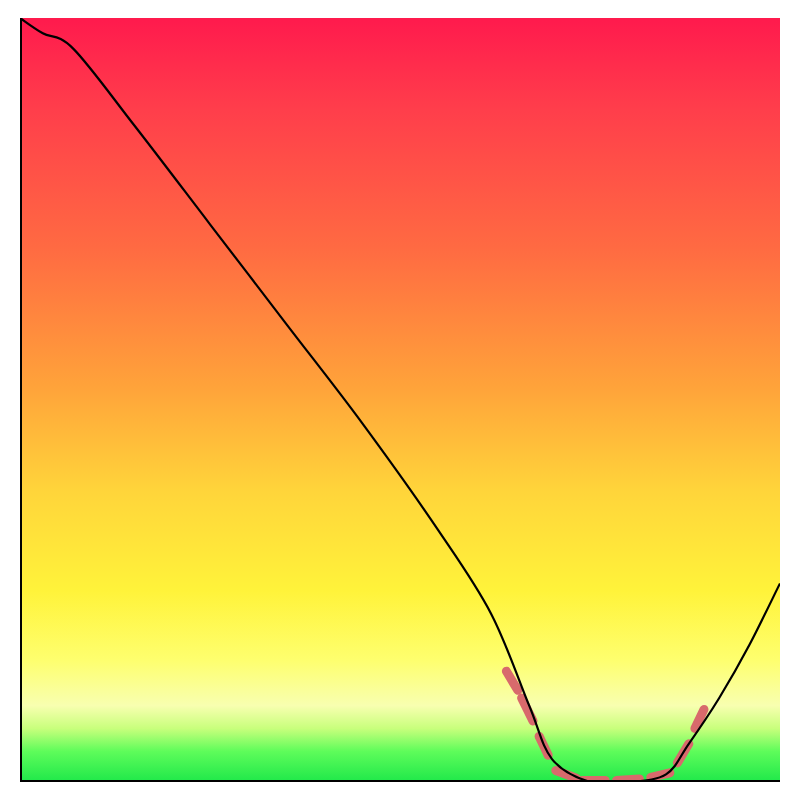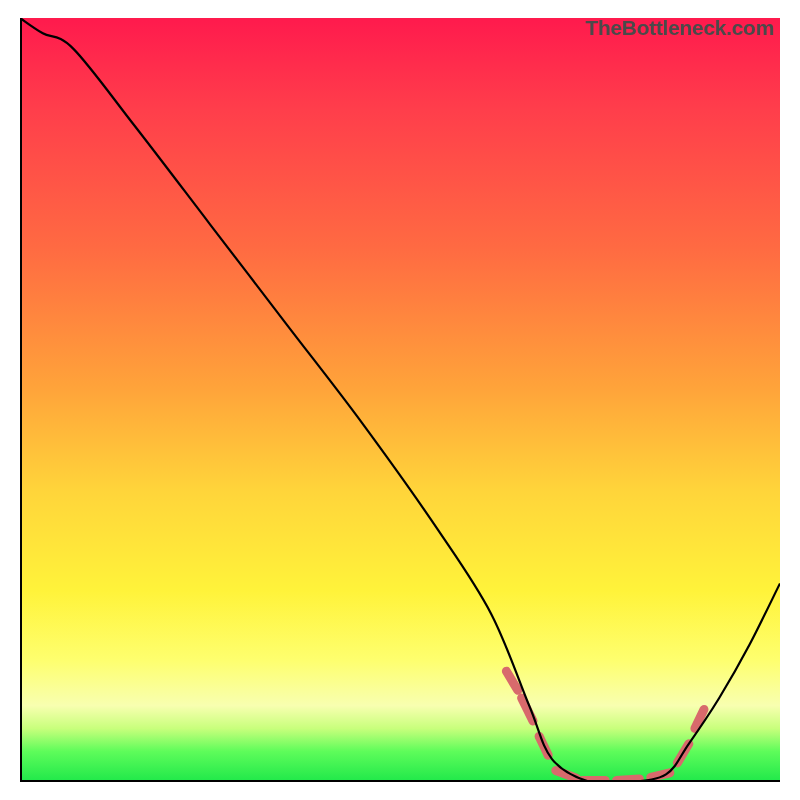--- a/index.html
+++ b/index.html
@@ -68,21 +68,20 @@
     top: 780px;
     width: 760px;
     height: 2px;
   }
 </style>
 </head>
 <body>
 
 <div class="stage">
   <div class="plot">
-    <div class="watermark">TheBottleneck.com</div>
     <svg class="curve" viewBox="0 0 760 764" preserveAspectRatio="none">
       <g id="dash-group">
           <line x1="486.4" y1="653.2" x2="497.8" y2="672.3" stroke="#d86a6c" stroke-width="9" stroke-linecap="round"></line>
           <line x1="501.6" y1="680.0" x2="513.0" y2="702.9" stroke="#d86a6c" stroke-width="9" stroke-linecap="round"></line>
           <line x1="519.1" y1="718.2" x2="528.2" y2="737.3" stroke="#d86a6c" stroke-width="9" stroke-linecap="round"></line>
           <line x1="535.8" y1="752.5" x2="556.3" y2="760.2" stroke="#d86a6c" stroke-width="9" stroke-linecap="round"></line>
           <line x1="562.4" y1="762.5" x2="585.2" y2="762.5" stroke="#d86a6c" stroke-width="9" stroke-linecap="round"></line>
           <line x1="596.6" y1="762.5" x2="619.4" y2="760.9" stroke="#d86a6c" stroke-width="9" stroke-linecap="round"></line>
           <line x1="630.8" y1="759.4" x2="649.8" y2="754.8" stroke="#d86a6c" stroke-width="9" stroke-linecap="round"></line>
           <line x1="657.4" y1="744.9" x2="668.8" y2="725.8" stroke="#d86a6c" stroke-width="9" stroke-linecap="round"></line>

